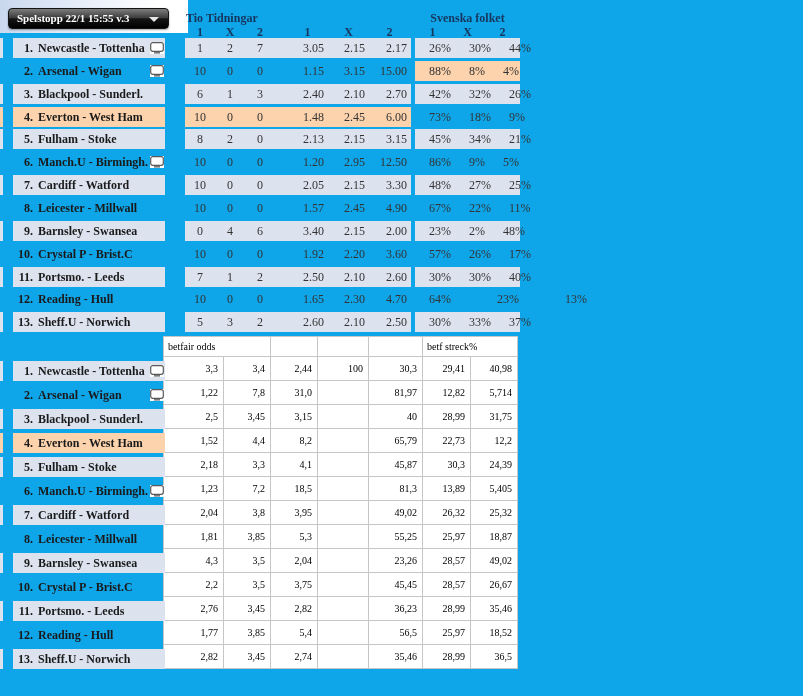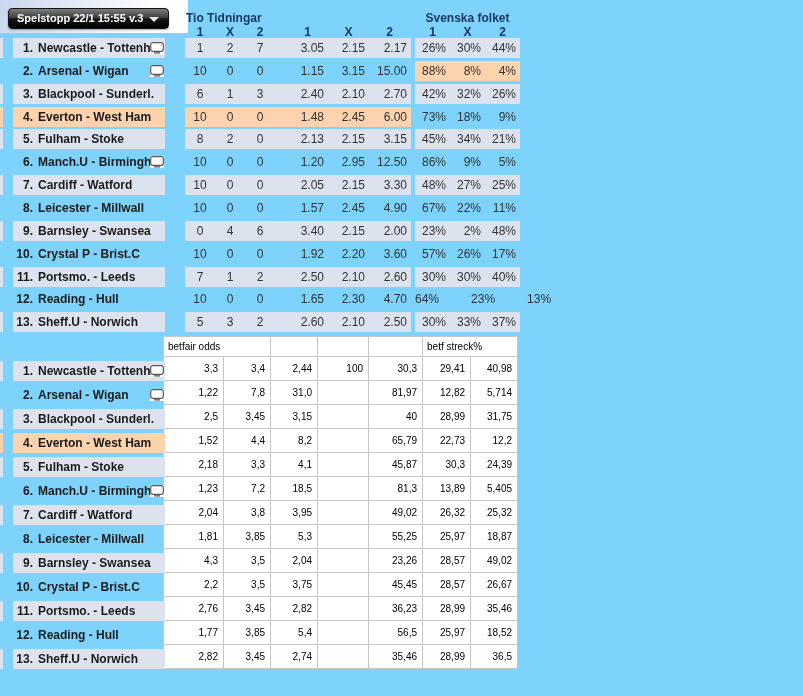--- a/index.html
+++ b/index.html
@@ -1,18 +1,18 @@
 <!DOCTYPE html>
 <html><head>
 <meta charset="utf-8">
 <style>
   html,body { margin:0; padding:0; background:#fff; }
   #canvas {
-    position:relative; width:803px; height:696px; background:#7dd3fc;
-    font-family:Liberation Sans, sans-serif; overflow:hidden;
+    position:relative; width:803px; height:696px; background:#0ea5e9;
+    font-family:Liberation Serif, serif; overflow:hidden;
   }
   
   .top-gradient {
     position:absolute; left:0; top:0; width:188px; height:33px;
     background:linear-gradient(100deg,#c9d7ee 0%,#e9eff9 45%,#ffffff 82%);
   }
   
   .dropdown {
     position:absolute; left:8px; top:8px; width:161px; height:21px;
     border-radius:4px; box-sizing:border-box; border:1px solid #141414;
@@ -43,21 +43,21 @@
     color:#1a1a1a; font-weight:bold; white-space:nowrap; overflow:hidden;
   }
   .lbl .num { display:inline-block; width:20px; text-align:right; }
   .lbl .nm  { margin-left:5px; }
   .tv { position:absolute; right:1px; top:4px; width:14px; height:12px; background:#fff; }
   .blk { position:absolute; top:0; height:20px; line-height:20px; display:flex; color:#333; }
   .blk span { display:block; box-sizing:border-box; }
   .tio-blk  { left:185px; width:113px; } .tio-blk  span { width:30px; text-align:center; }
   .odds-blk { left:287px; width:124px; } .odds-blk span { width:41px; text-align:right; padding-right:4px; }
   .odds-blk span:last-child { width:42px; }
-  .folk-blk { left:415px; width:105px; } .folk-blk span { width:35px; text-align:right; padding-right:4px; }
+  .folk-blk { left:415px; width:105px; } .folk-blk span { width:35px; text-align:right; padding-right:4px;margin-left:14px; }
   
   #t2 {
     position:absolute; left:163px; top:336px; border-collapse:collapse;
     table-layout:fixed; width:354px; font-size:10px; color:#000;
   }
   #t2 td {
     border:1px solid #c6c6c6; height:23px; padding:0 5px 0 0;
     text-align:right; white-space:nowrap; overflow:hidden; background:#fff;
   }
   #t2 tr.hdr td { height:19px; text-align:left; padding:0 0 0 4px; }

